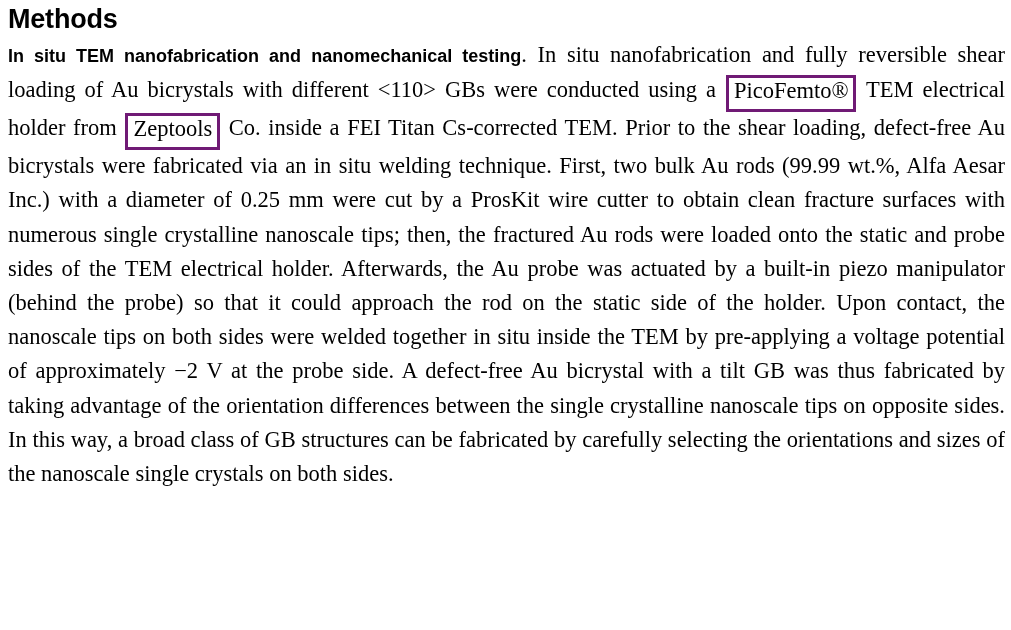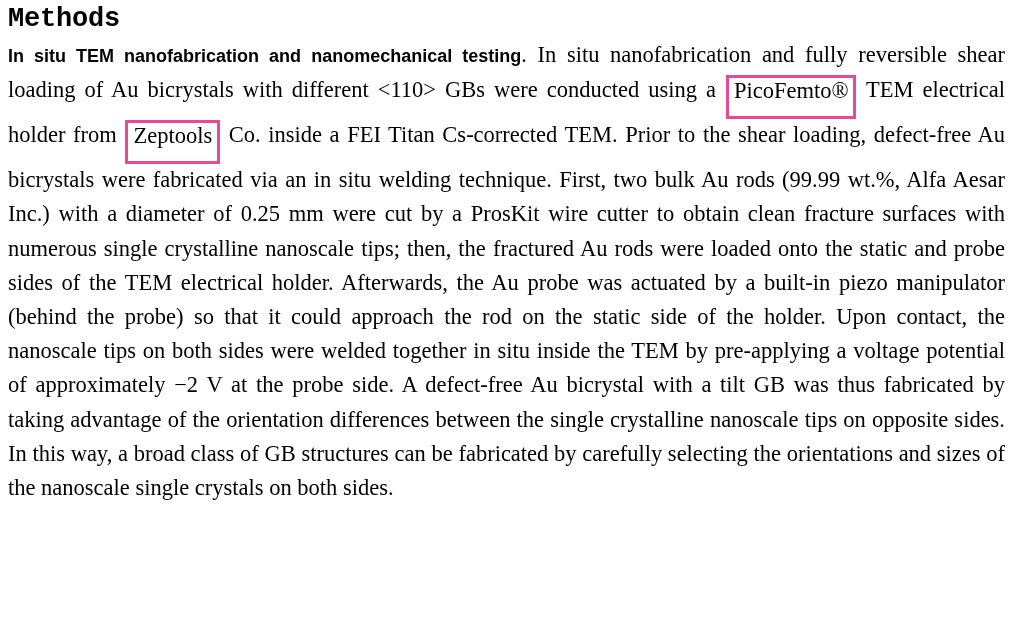--- a/index.html
+++ b/index.html
@@ -15,43 +15,43 @@
     color: #000000;
   }
   .page {
     position: relative;
     width: 1011px;
     height: 630px;
     padding: 0;
     box-sizing: border-box;
   }
   .section-title {
-    font-family: Liberation Mono, monospace;
+    font-family: Liberation Sans, sans-serif;
     font-weight: bold;
     font-size: 27px;
     line-height: 34px;
     margin: 2px 0 2px 8px;
     letter-spacing: -0.2px;
   }
   .body-text {
     margin: 0 6px 0 8px;
     font-size: 22.5px;
     line-height: 34.2px;
     text-align: justify;
     text-justify: inter-word;
     hyphens: manual;
   }
   .run-in {
     font-family: "Liberation Sans", sans-serif;
     font-weight: bold;
     font-size: 18px;
   }
   .hl-box {
-    border: 3px solid #ec4899;
-    padding: 0px 5px 12px 5px;
+    border: 3px solid #701a75;
+    padding: 0px 5px 5px 5px;
     display: inline-block;
     line-height: 26px;
     margin: 0 1px;
     position: relative;
     top: 1px;
   }
 </style>
 </head>
 <body>
 

